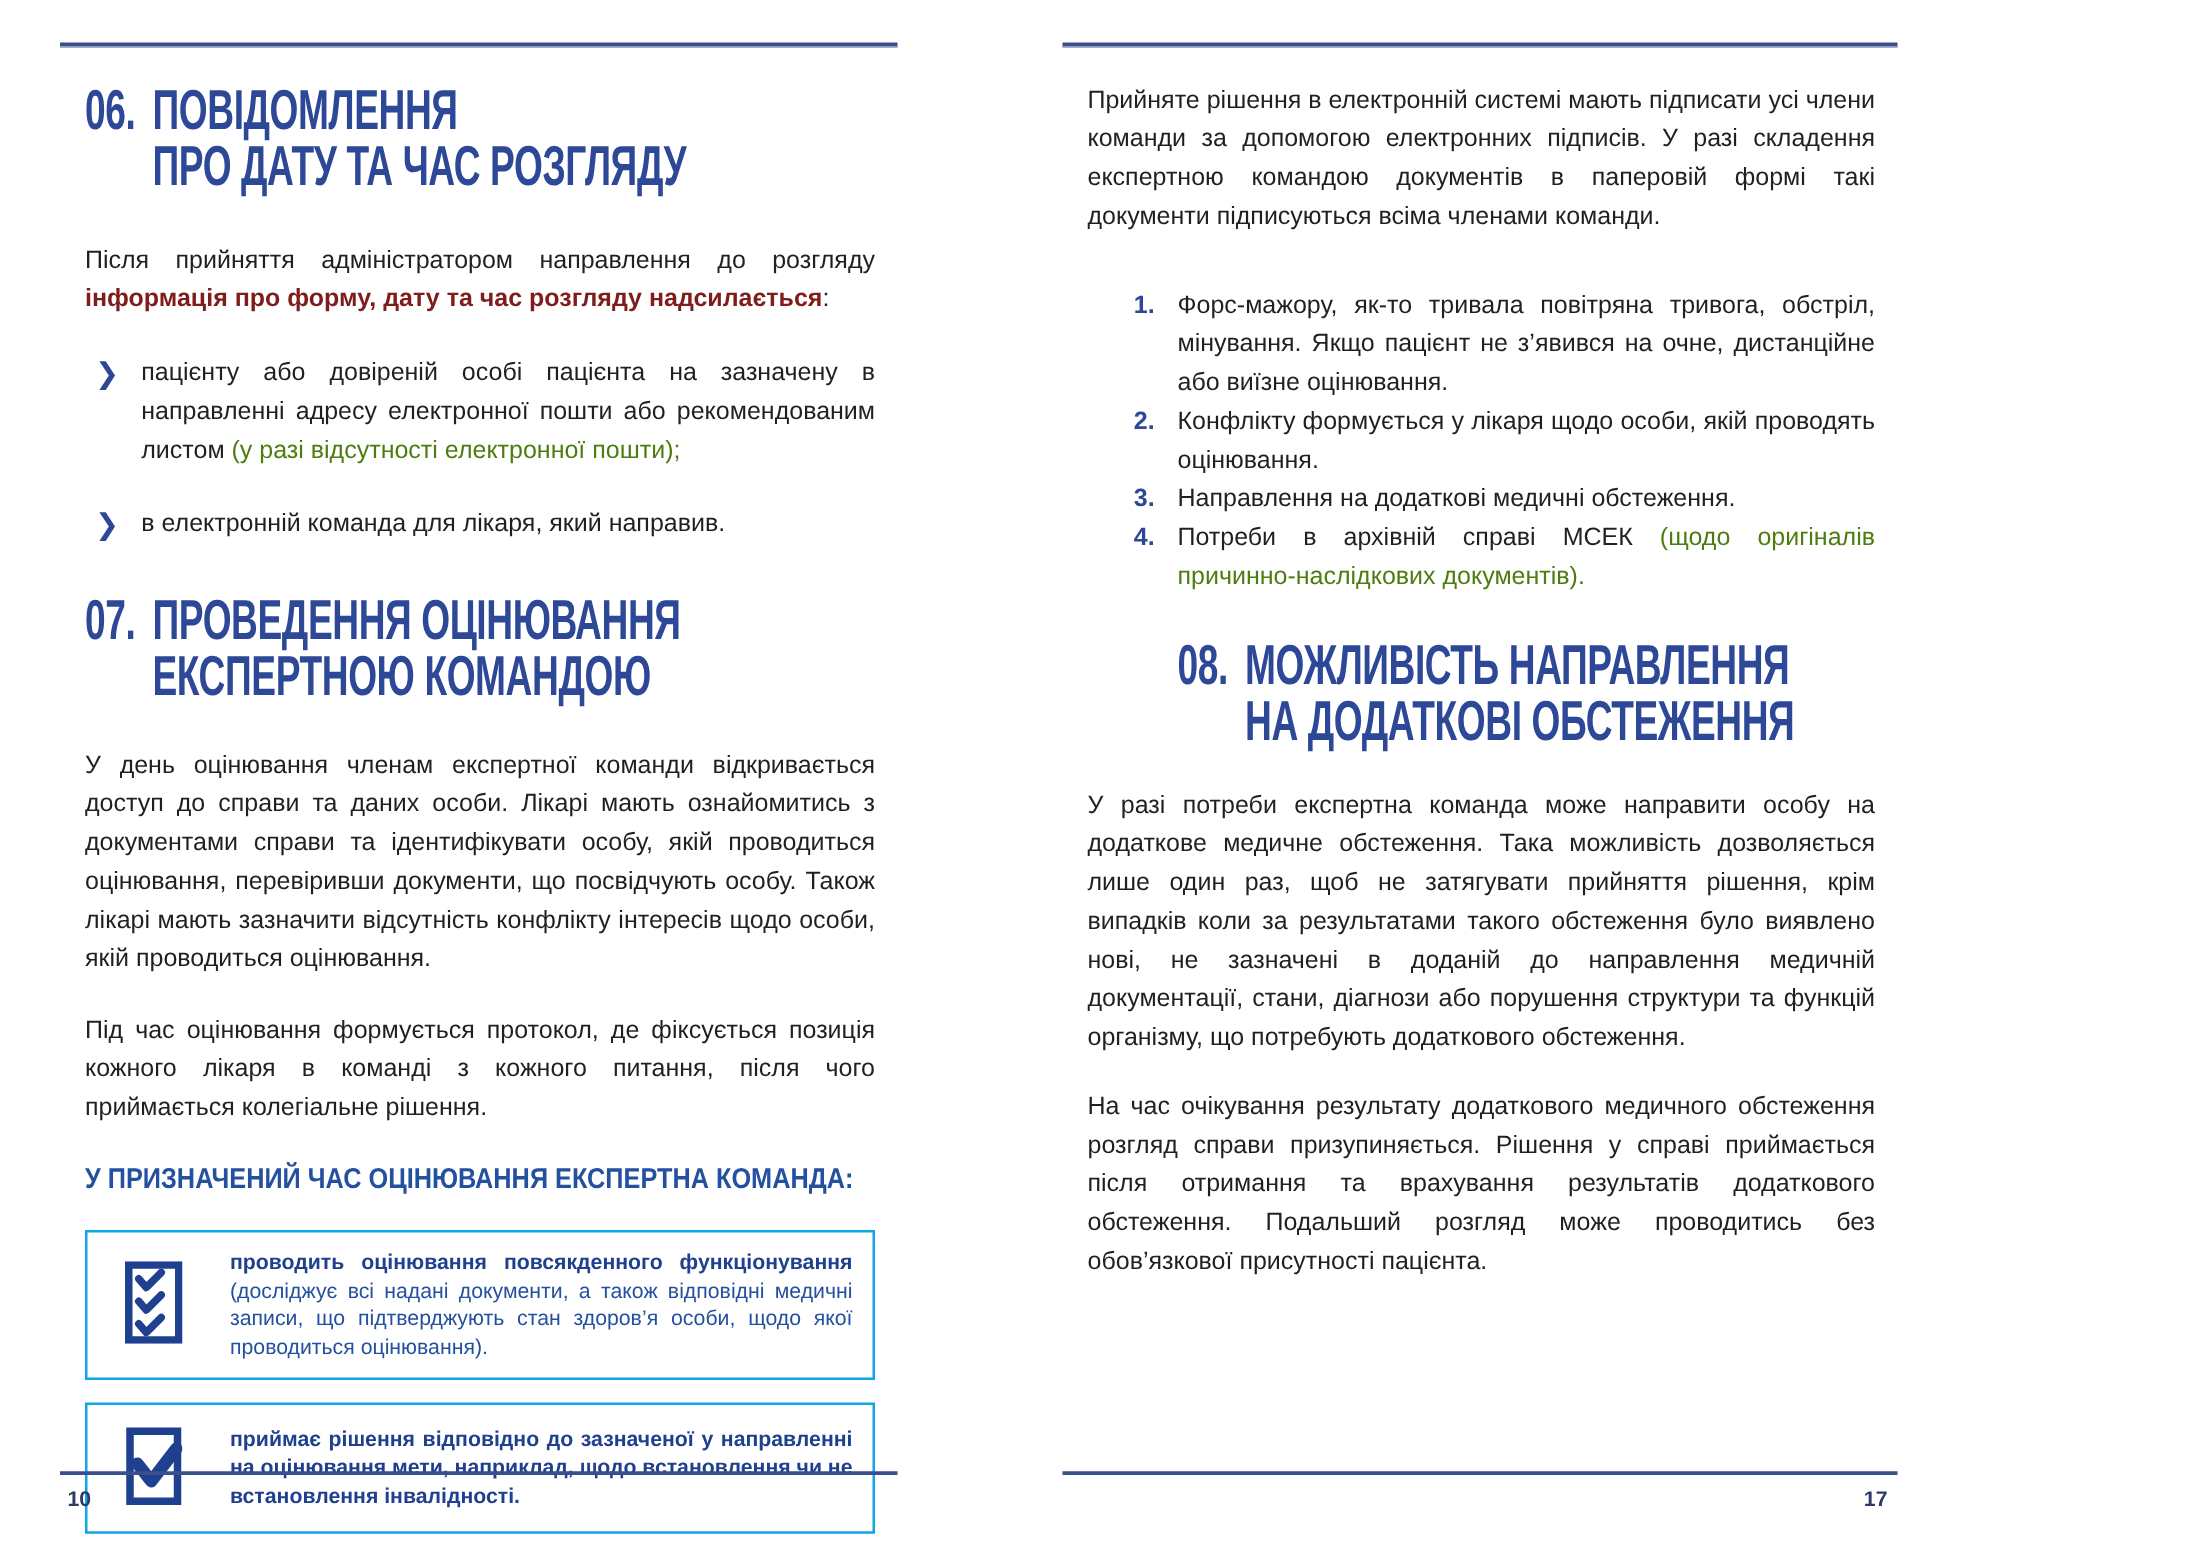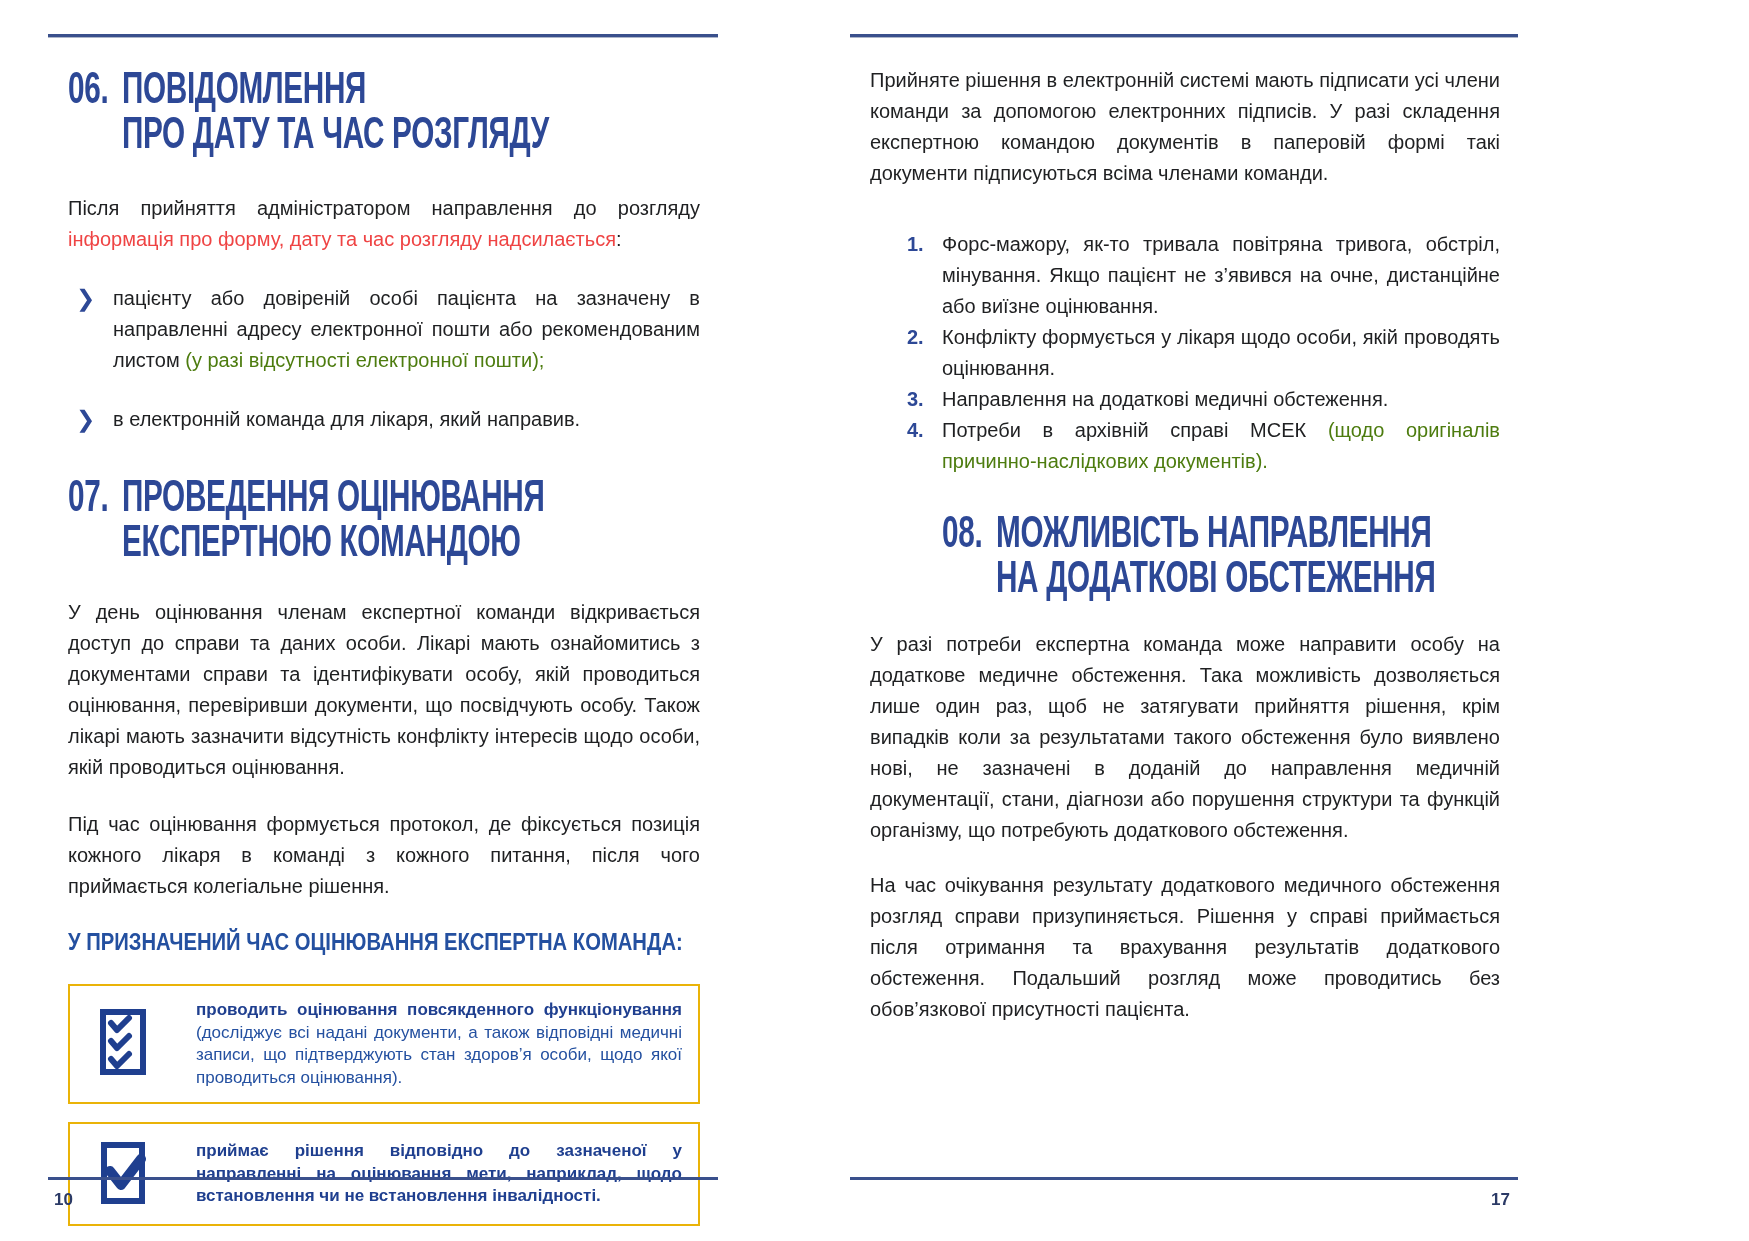--- a/index.html
+++ b/index.html
@@ -20,38 +20,38 @@
   .content{position:absolute;left:20px;right:18px;top:37px;}
 
   
   .sec-head{display:flex;color:#2d4896;font-weight:bold;font-size:45px;line-height:45px;letter-spacing:-0.5px;}
   .sec-num{width:54px;flex:none;}
   .condensed{display:inline-block;transform:scaleX(0.66);transform-origin:0 50%;white-space:nowrap;}
   .condensed-sm{display:inline-block;transform:scaleX(0.88);transform-origin:0 50%;white-space:nowrap;}
 
   
   .para{font-size:20px;line-height:31px;text-align:justify;color:#1f2022;}
-  .blue-bold{color:#ef4444;font-weight:normal;margin-top:48px;}
+  .blue-bold{color:#7f1d1d;font-weight:bold;margin-top:48px;}
   .light{color:#4d7c0f;}
 
   .blue-subhead{color:#2450a0;font-weight:bold;font-size:23px;line-height:32px;}
 
   
   .bullet{display:flex;margin-top:28px;}
   .bullet-glyph{flex:none;width:37px;padding-left:8px;color:#2d4896;font-weight:bold;font-size:23px;line-height:31px;}
   .bullet-text{flex:1;font-size:20px;line-height:31px;text-align:justify;}
 
   
   .numlist{margin-left:37px;margin-top:40px;}
   .num-item{display:flex;}
   .num{flex:none;width:35px;color:#2d4896;font-weight:bold;font-size:20px;line-height:31px;}
   .num-text{flex:1;font-size:20px;line-height:31px;text-align:justify;}
 
   
-  .infobox{display:flex;align-items:center;border:2px solid #eab308;padding:13px 16px 13px 30px;gap:12px;}
+  .infobox{display:flex;align-items:center;border:2px solid #0ea5e9;padding:13px 16px 13px 30px;}
   .infobox .icon{flex:none;width:46px;margin-right:38px;}
   .infobox .boxtext{flex:1;font-size:17px;line-height:22.5px;text-align:justify;color:#2450a0;}
   .boxtext b{color:#1f3f8f;}
 </style>
 </head>
 <body>
 
 <div class="page" id="page-left">
   <div class="rule-top"></div>
 

